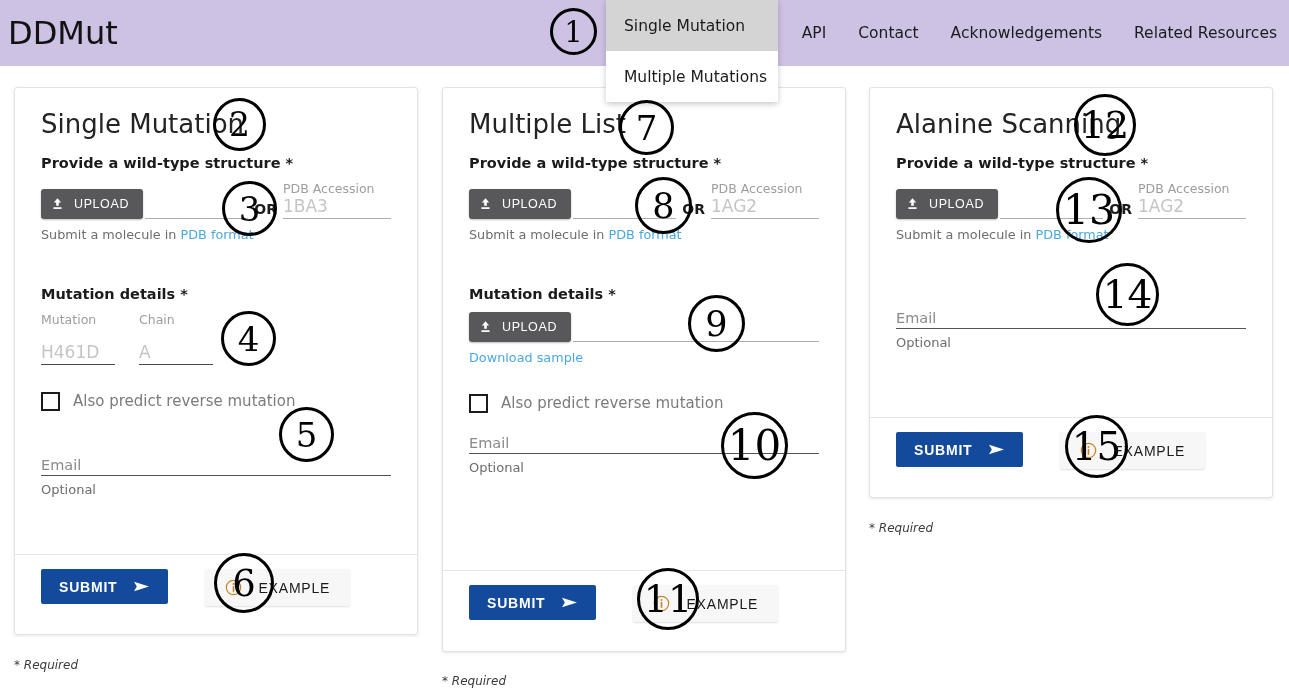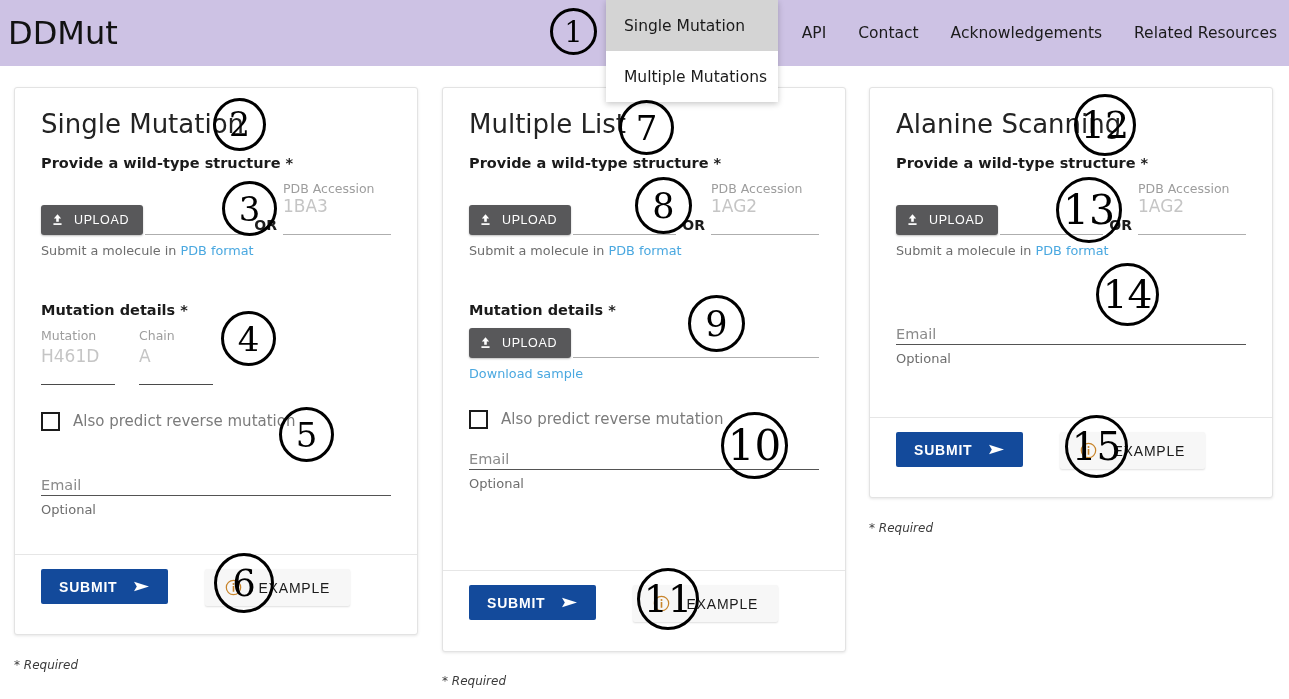--- a/index.html
+++ b/index.html
@@ -83,36 +83,36 @@
   }
   .or-text {
     font-size: 14px; font-weight: bold; color: #1b1b1b;
     margin: 0 6px 2px 6px; flex: none;
   }
   .pdb-group { width: 108px; flex: none; }
   .pdb-label { font-size: 12.5px; color: #9d9d9d; line-height: 1.2; }
   .pdb-input {
     font-size: 17px; color: #c5c5c5;
     border-bottom: 1px solid #aeaeae;
-    padding-bottom: 17px; line-height: 1.25;
+    padding-bottom: 1px; line-height: 1.25;
   }
   .helper {
     font-size: 12.8px; color: #6d6d6d; margin-top: 7px; line-height: 1.45;
   }
   .link { color: #4aa8e0; text-decoration: none; }
 
   
   .field-row { display: flex; gap: 24px; }
   .field { width: 74px; }
   .field.chain { width: 74px; }
   .field-label { font-size: 12.5px; color: #9d9d9d; line-height: 1.3; }
   .field-value {
     font-size: 17px; color: #c5c5c5;
     border-bottom: 1px solid #4a4a4a;
-    padding-bottom: 17px; line-height: 1.3;
+    padding-bottom: 1px; line-height: 1.3; margin-top: 12px;
   }
 
   
   .check-row { display: flex; align-items: center; gap: 13px; }
   .checkbox {
     width: 19px; height: 19px; border: 2px solid #1b1b1b;
     background: #fff; flex: none; cursor: pointer;
   }
   .check-label { font-size: 15px; color: #7b7b7b; }
 

